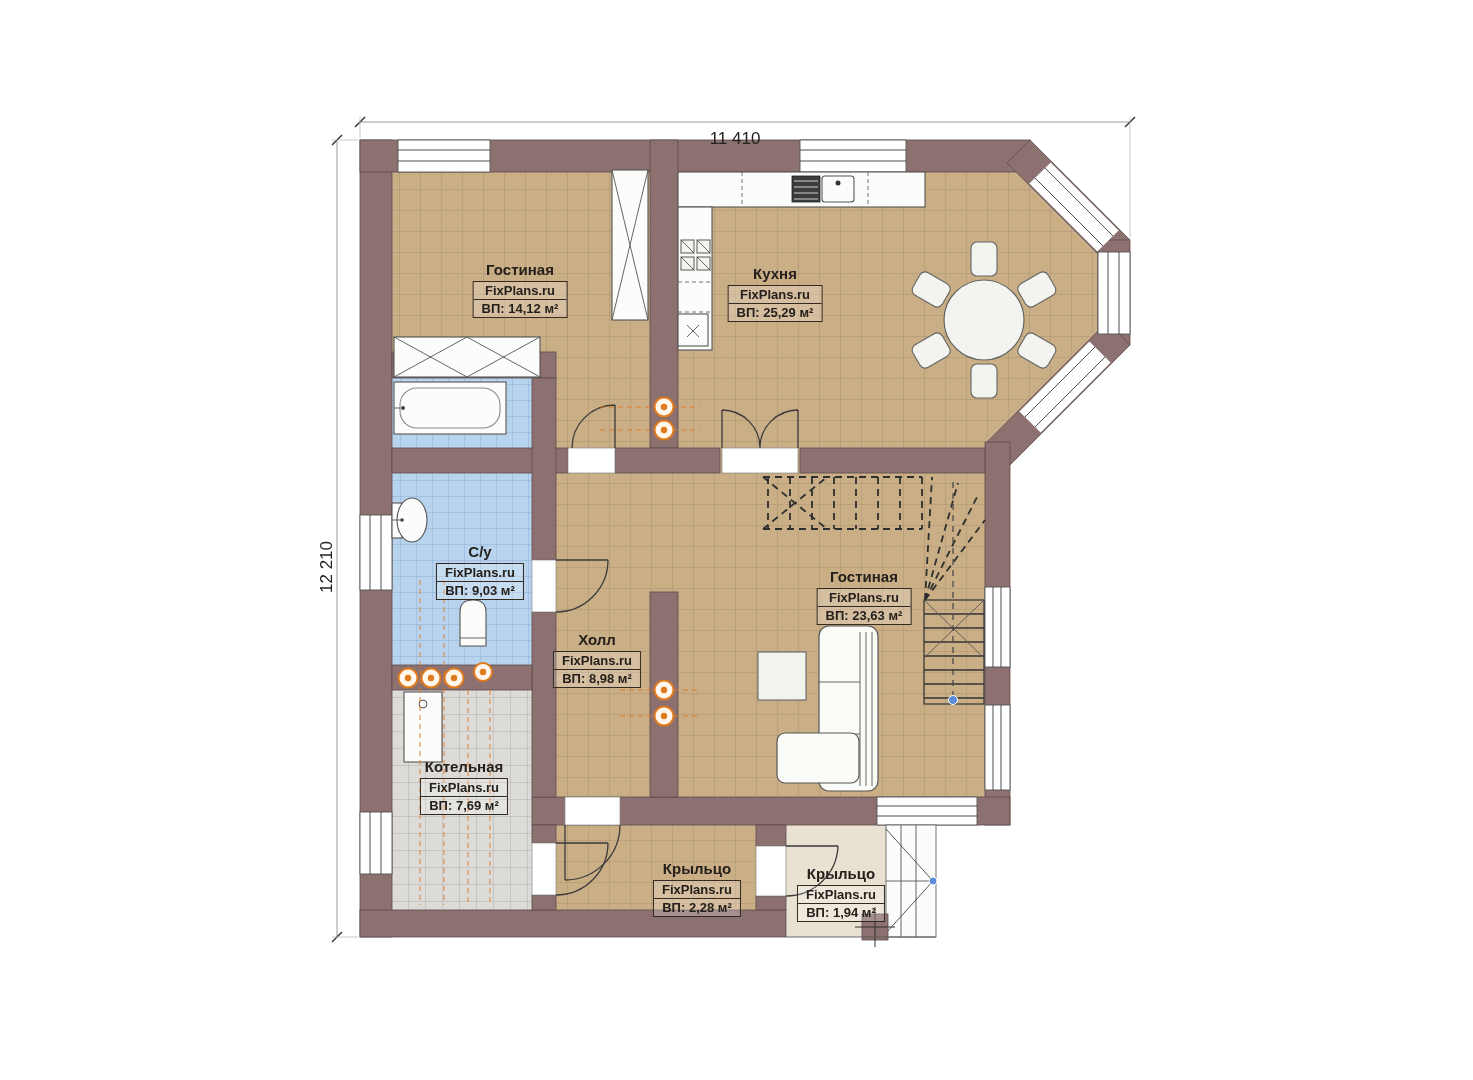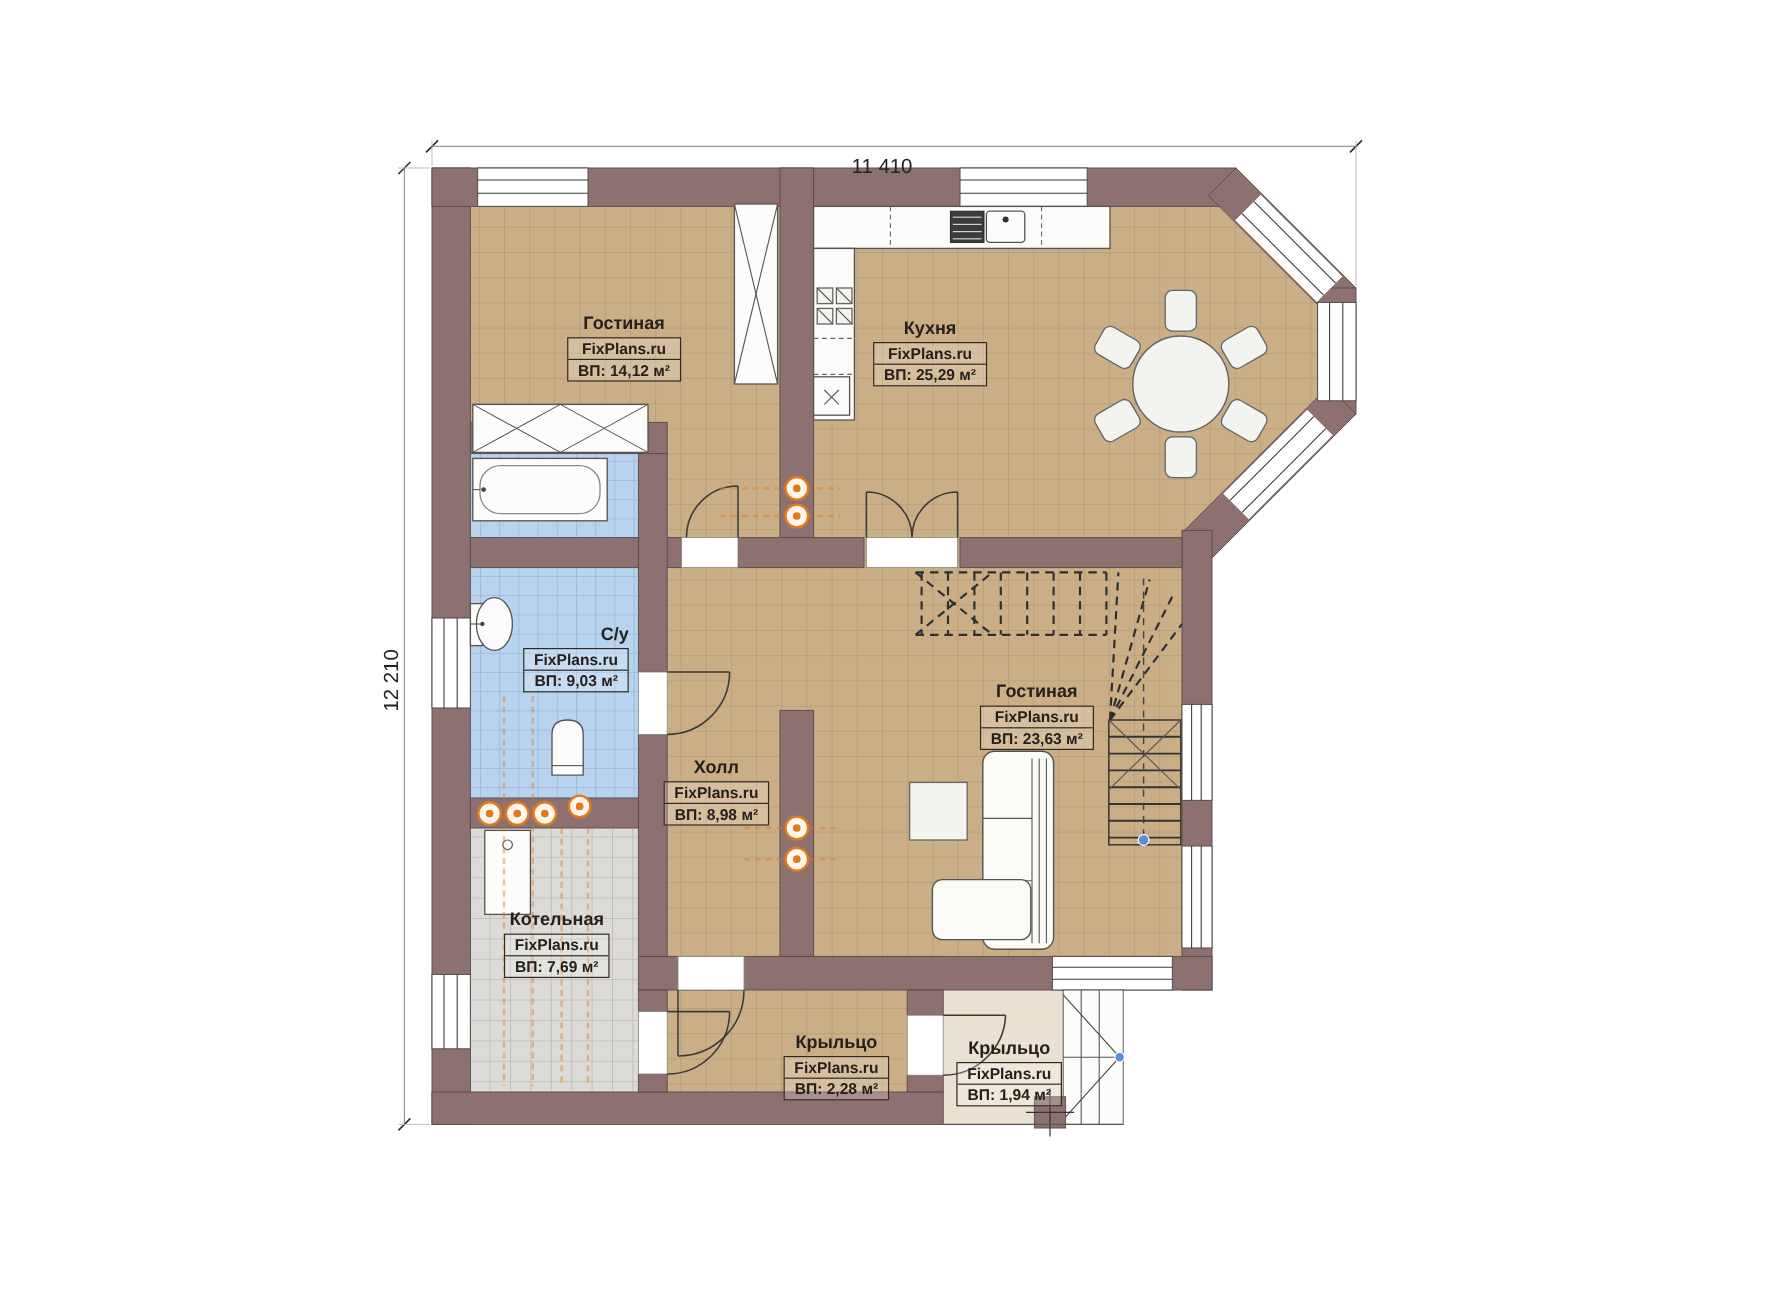--- a/index.html
+++ b/index.html
@@ -341,21 +341,21 @@
       <div class="room-area">ВП: 14,12 м²</div>
     </div>
   </div>
       <div class="room-label" style="left: 775px; top: 236px;">
     <div class="room-name">Кухня</div>
     <div class="room-box">
       <div class="room-brand">FixPlans.ru</div>
       <div class="room-area">ВП: 25,29 м²</div>
     </div>
   </div>
-      <div class="room-label" style="left: 480px; top: 491px; text-align: right;">
+      <div class="room-label" style="left: 480px; top: 514px;">
     <div class="room-name">С/у</div>
     <div class="room-box">
       <div class="room-brand">FixPlans.ru</div>
       <div class="room-area">ВП: 9,03 м²</div>
     </div>
   </div>
       <div class="room-label" style="left: 597px; top: 602px;">
     <div class="room-name">Холл</div>
     <div class="room-box">
       <div class="room-brand">FixPlans.ru</div>

